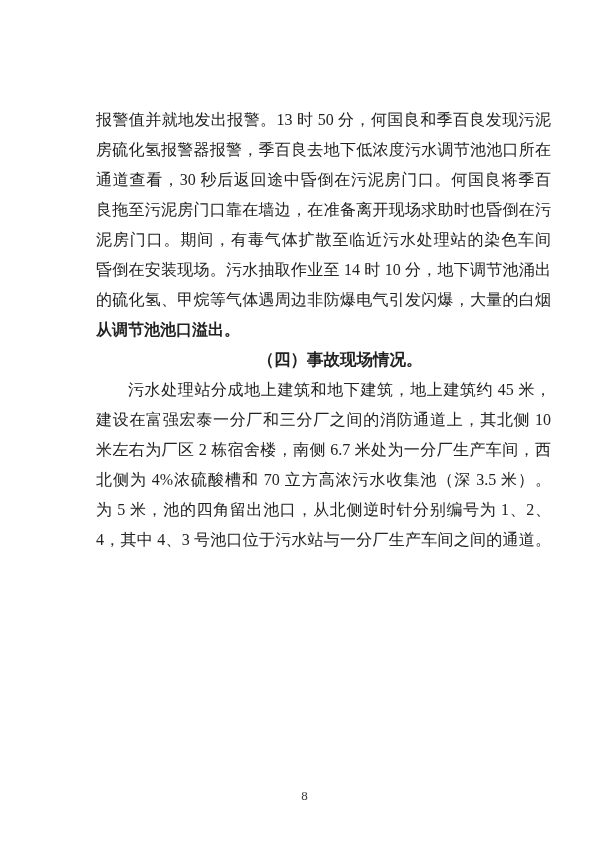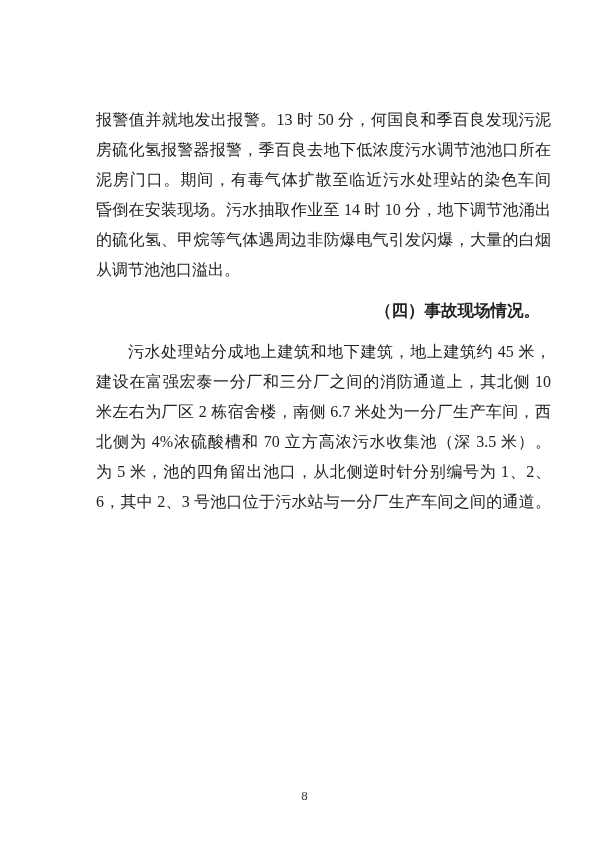--- a/index.html
+++ b/index.html
@@ -32,32 +32,33 @@
     font-size: 16px;
     text-align: justify;
     text-align-last: justify;
     text-justify: inter-character;
     overflow: hidden;
     white-space: normal;
   }
   .line.short {
     text-align: left;
     text-align-last: left;
+    font-weight: bold;
   }
   .line.indent {
     text-indent: 2em;
   }
   .heading {
     height: 30px;
     line-height: 30px;
     font-size: 16.5px;
     font-weight: bold;
     text-indent: 2em;
-    text-align: right;
-    margin: 11px;
+    text-align: center;
+    margin: 0;
   }
   .footer-pagenum {
     position: absolute;
     left: 0;
     right: 0;
     top: 788px;
     text-align: center;
     font-size: 13px;
     color: #3a3a3a;
   }
@@ -65,34 +66,36 @@
 </head>
 <body>
 
 <div class="page">
 
   <div class="content">
 
     <div class="para">
       <div class="line">报警值并就地发出报警。13 时 50 分，何国良和季百良发现污泥</div>
       <div class="line">房硫化氢报警器报警，季百良去地下低浓度污水调节池池口所在</div>
+      <div class="line">通道查看，30 秒后返回途中昏倒在污泥房门口。何国良将季百</div>
+      <div class="line">良拖至污泥房门口靠在墙边，在准备离开现场求助时也昏倒在污</div>
       <div class="line">泥房门口。期间，有毒气体扩散至临近污水处理站的染色车间内，</div>
       <div class="line">昏倒在安装现场。污水抽取作业至 14 时 10 分，地下调节池涌出</div>
       <div class="line">的硫化氢、甲烷等气体遇周边非防爆电气引发闪爆，大量的白烟</div>
       <div class="line short">从调节池池口溢出。</div>
     </div>
 
     <h3 class="heading">（四）事故现场情况。</h3>
 
     <div class="para">
       <div class="line indent">污水处理站分成地上建筑和地下建筑，地上建筑约 45 米，</div>
       <div class="line">建设在富强宏泰一分厂和三分厂之间的消防通道上，其北侧 10</div>
       <div class="line">米左右为厂区 2 栋宿舍楼，南侧 6.7 米处为一分厂生产车间，西</div>
       <div class="line">北侧为 4%浓硫酸槽和 70 立方高浓污水收集池（深 3.5 米）。</div>
       <div class="line">为 5 米，池的四角留出池口，从北侧逆时针分别编号为 1、2、3、</div>
-      <div class="line">6，其中 2、3 号池口位于污水站与一分厂生产车间之间的通道。</div>
+      <div class="line">4，其中 4、3 号池口位于污水站与一分厂生产车间之间的通道。</div>
     </div>
 
   </div>
 
   <div class="footer-pagenum">8</div>
 
 </div>
 
 </body></html>

